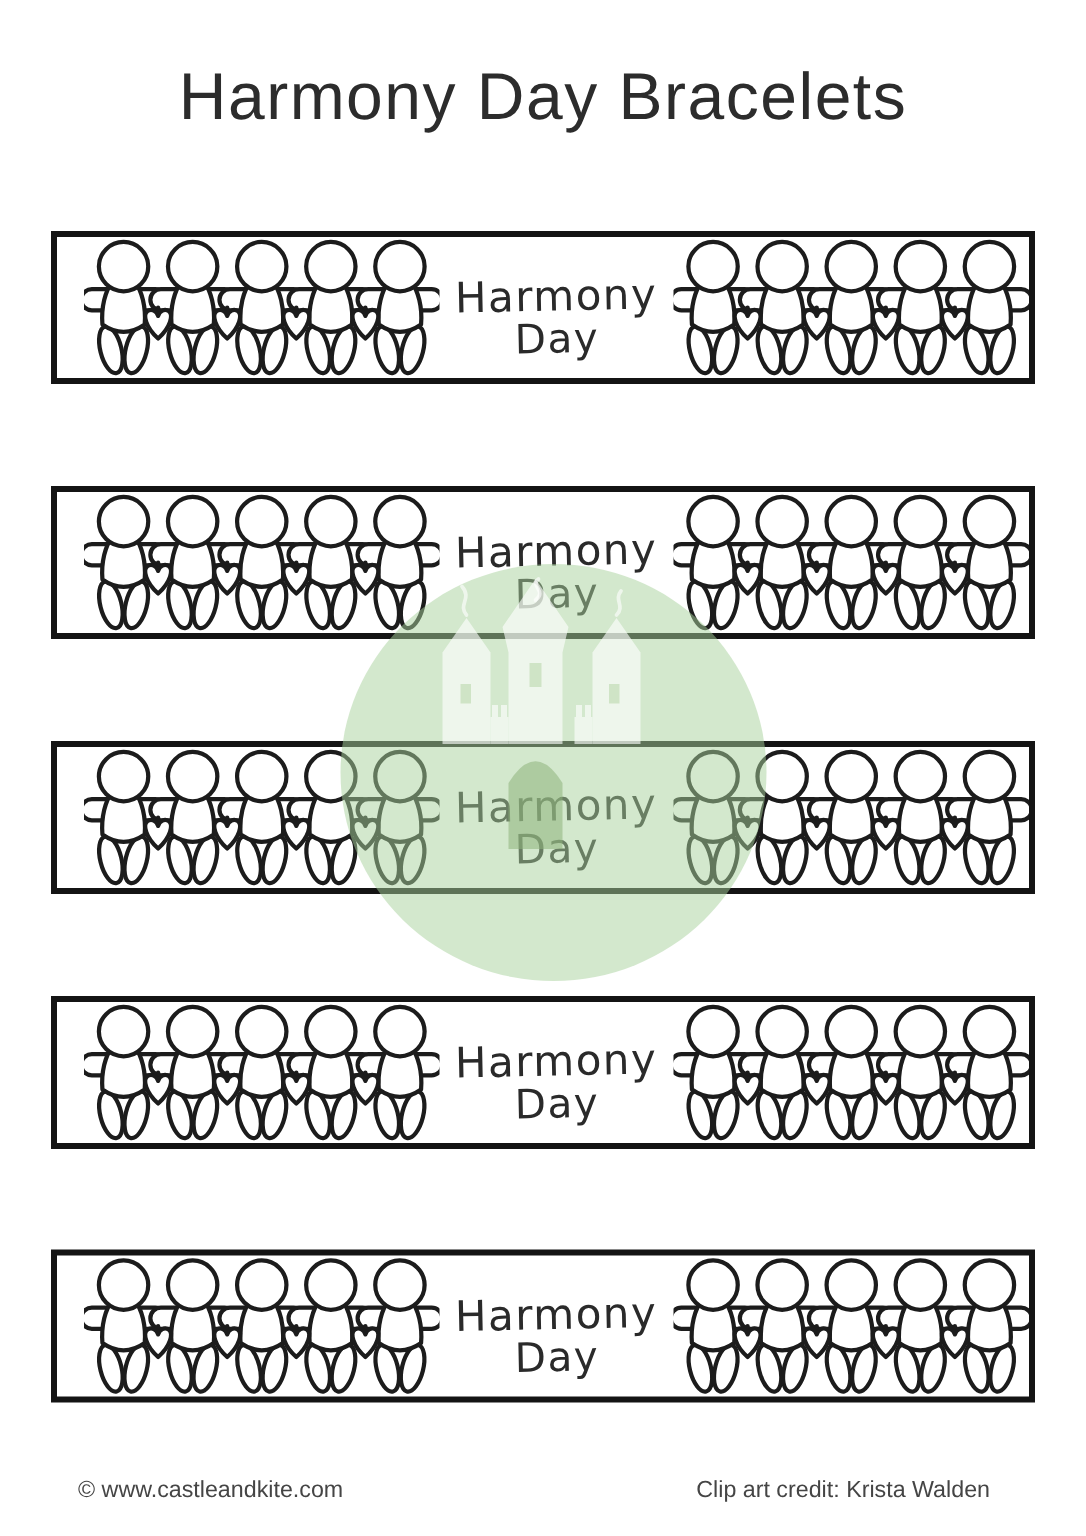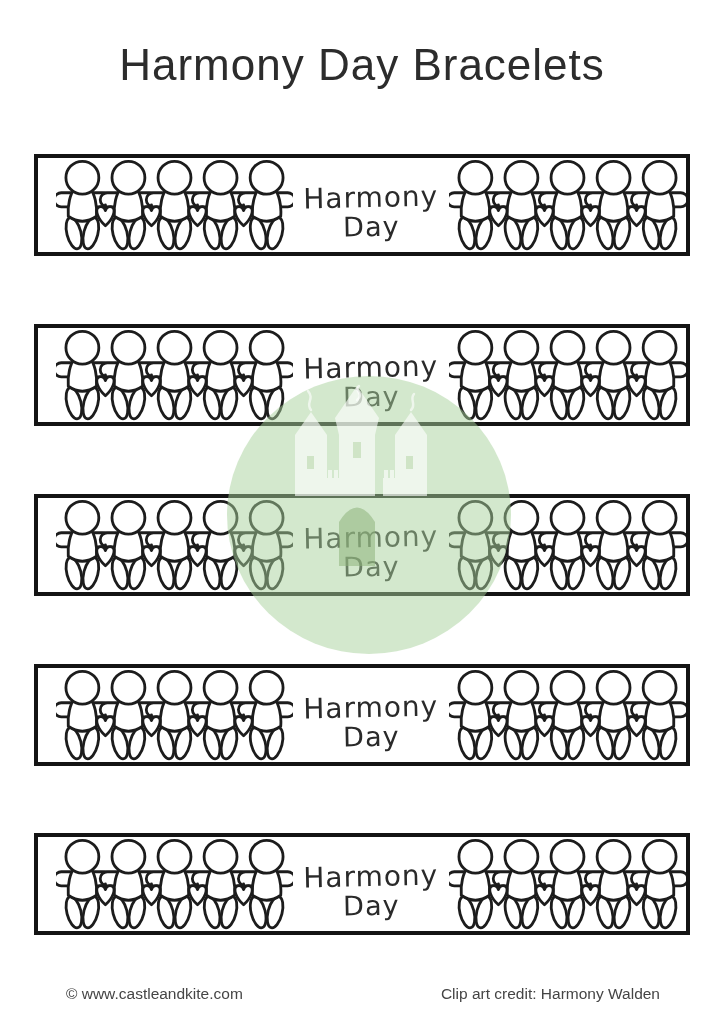--- a/index.html
+++ b/index.html
@@ -35,21 +35,21 @@
     position:absolute;left:0;width:100%;text-align:center;
     color:rgba(255,255,255,0.72);font-weight:bold;
     font-family:"Liberation Sans", sans-serif;
   }
   .wm-line1{top:168px;font-size:23px;letter-spacing:12px;padding-left:12px;box-sizing:border-box;}
   .wm-line2{top:210px;font-size:22px;letter-spacing:10px;padding-left:10px;box-sizing:border-box;}
   .footer{
     position:absolute;top:985px;left:0;width:724px;
     font-size:15.5px;color:#454545;
   }
-  .footer .copyright{position:absolute;left:66px;top:0;}
+  .footer .copyright{position:absolute;left:52px;top:0;}
   .footer .credit{position:absolute;right:64px;top:0;}
 </style>
 </head>
 <body>
 
 <div class="page-title">Harmony Day Bracelets</div>
 
 <div class="strip" style="top:154px">
   <div class="doll-group"><svg viewBox="0 0 252 100" width="237" height="94" fill="#ffffff" stroke="#1c1c1c" stroke-width="3" stroke-linejoin="round" stroke-linecap="round">
         <rect x="-2" y="37" width="60" height="15" rx="7.5"></rect>
@@ -464,14 +464,14 @@
       <rect x="60" y="52" width="8" height="16"></rect>
       <rect x="113" y="66" width="7" height="13"></rect>
     </g>
 
     <path d="M46,176 L46,132 Q64,103 82,132 L82,176 Z" fill="rgba(142,178,124,0.55)"></path>
   </svg>
 </div>
 
 <div class="footer">
   <span class="copyright">© www.castleandkite.com</span>
-  <span class="credit">Clip art credit: Harmony Walden</span>
+  <span class="credit">Clip art credit: Krista Walden</span>
 </div>
 
 </body></html>

